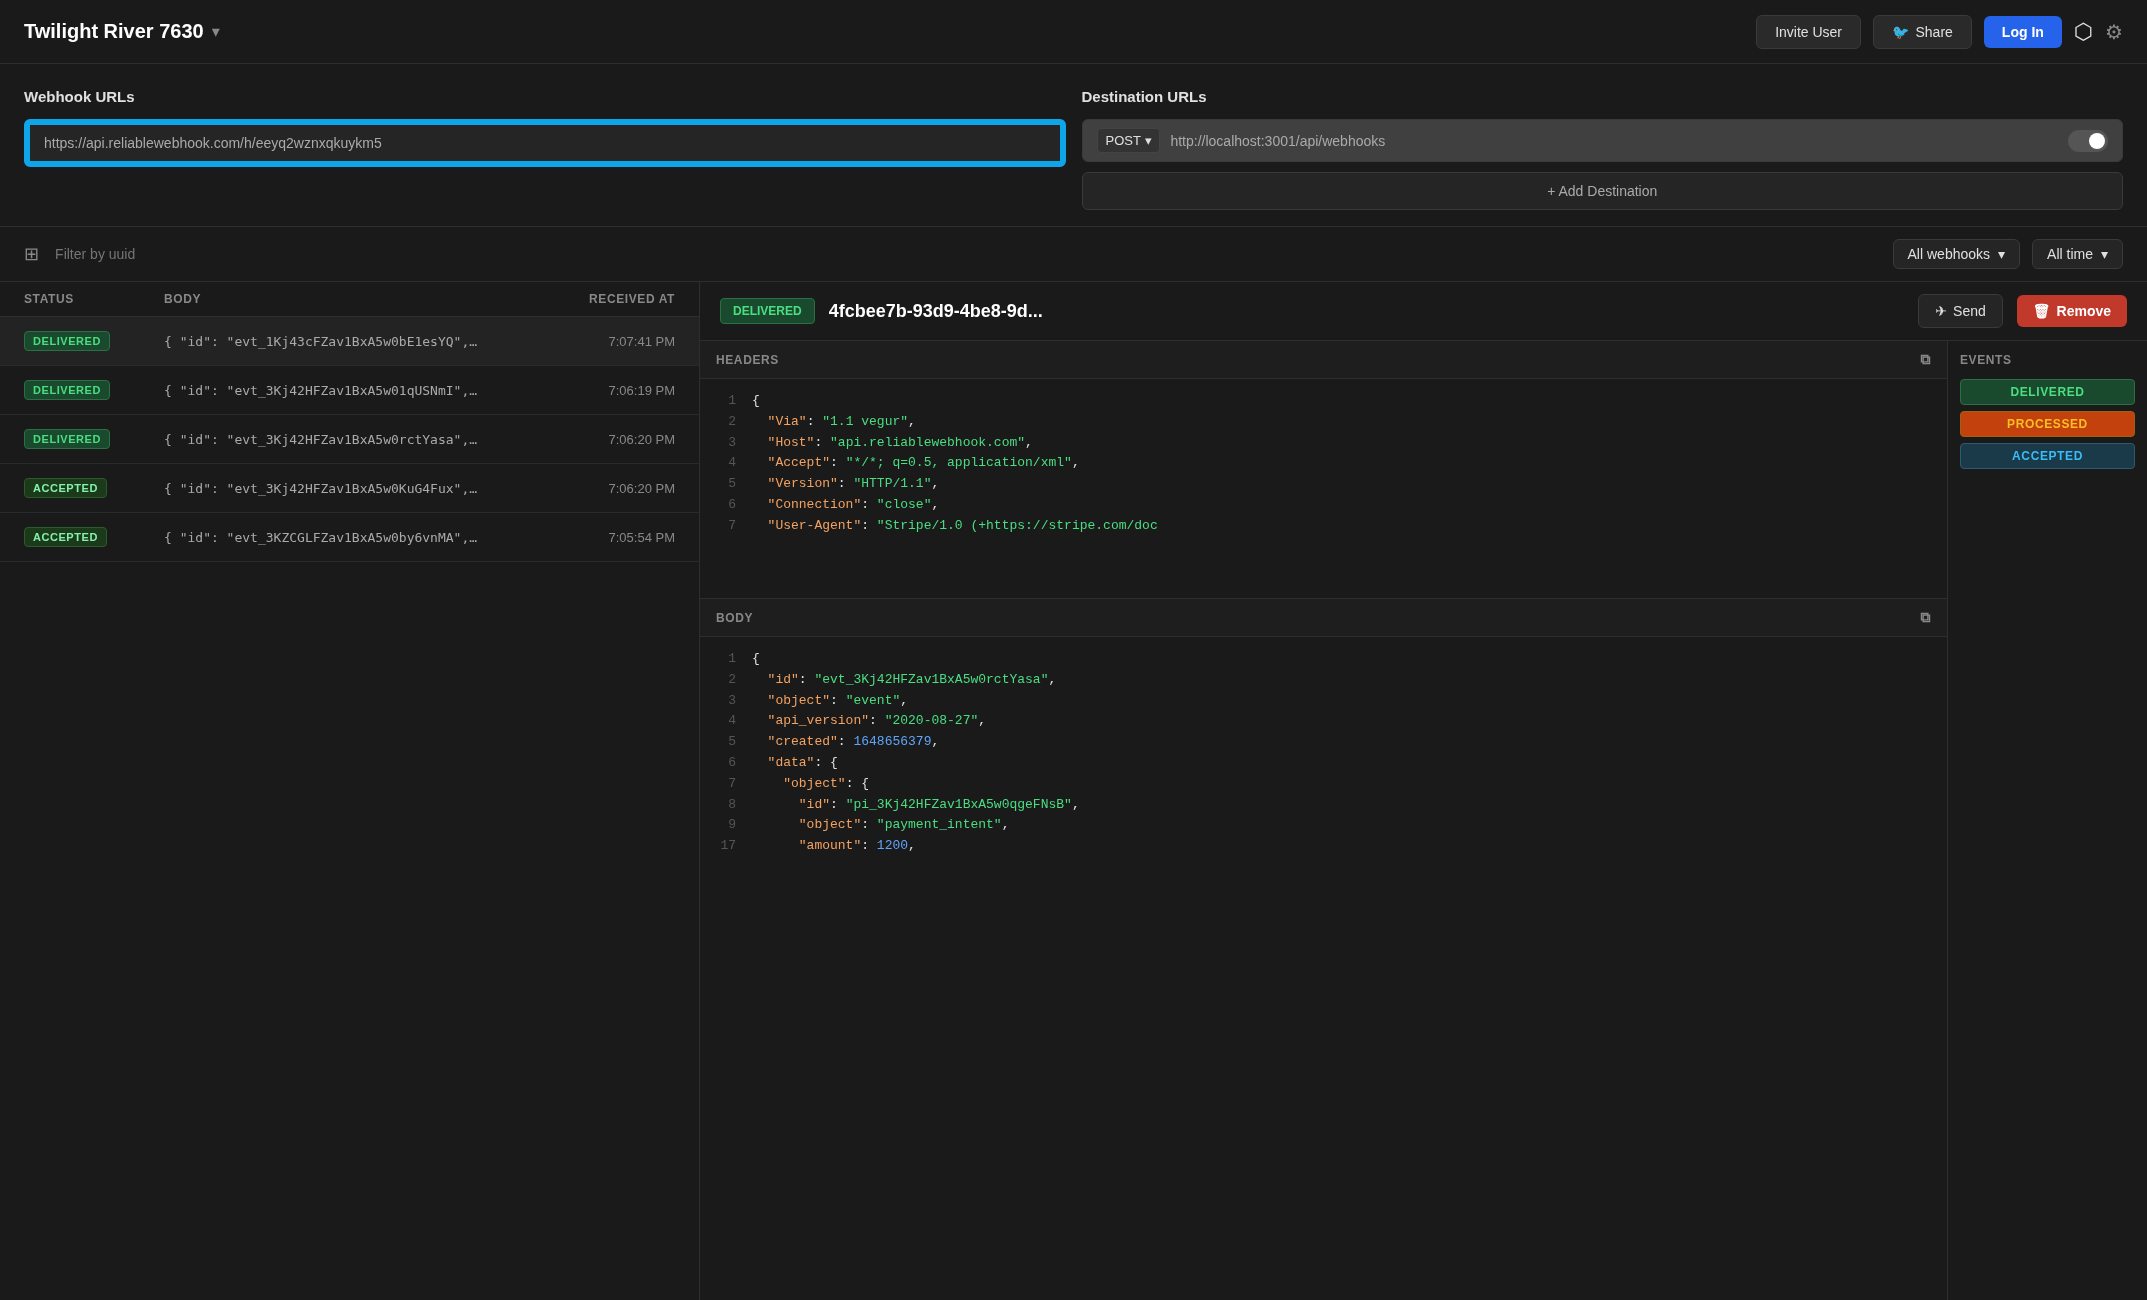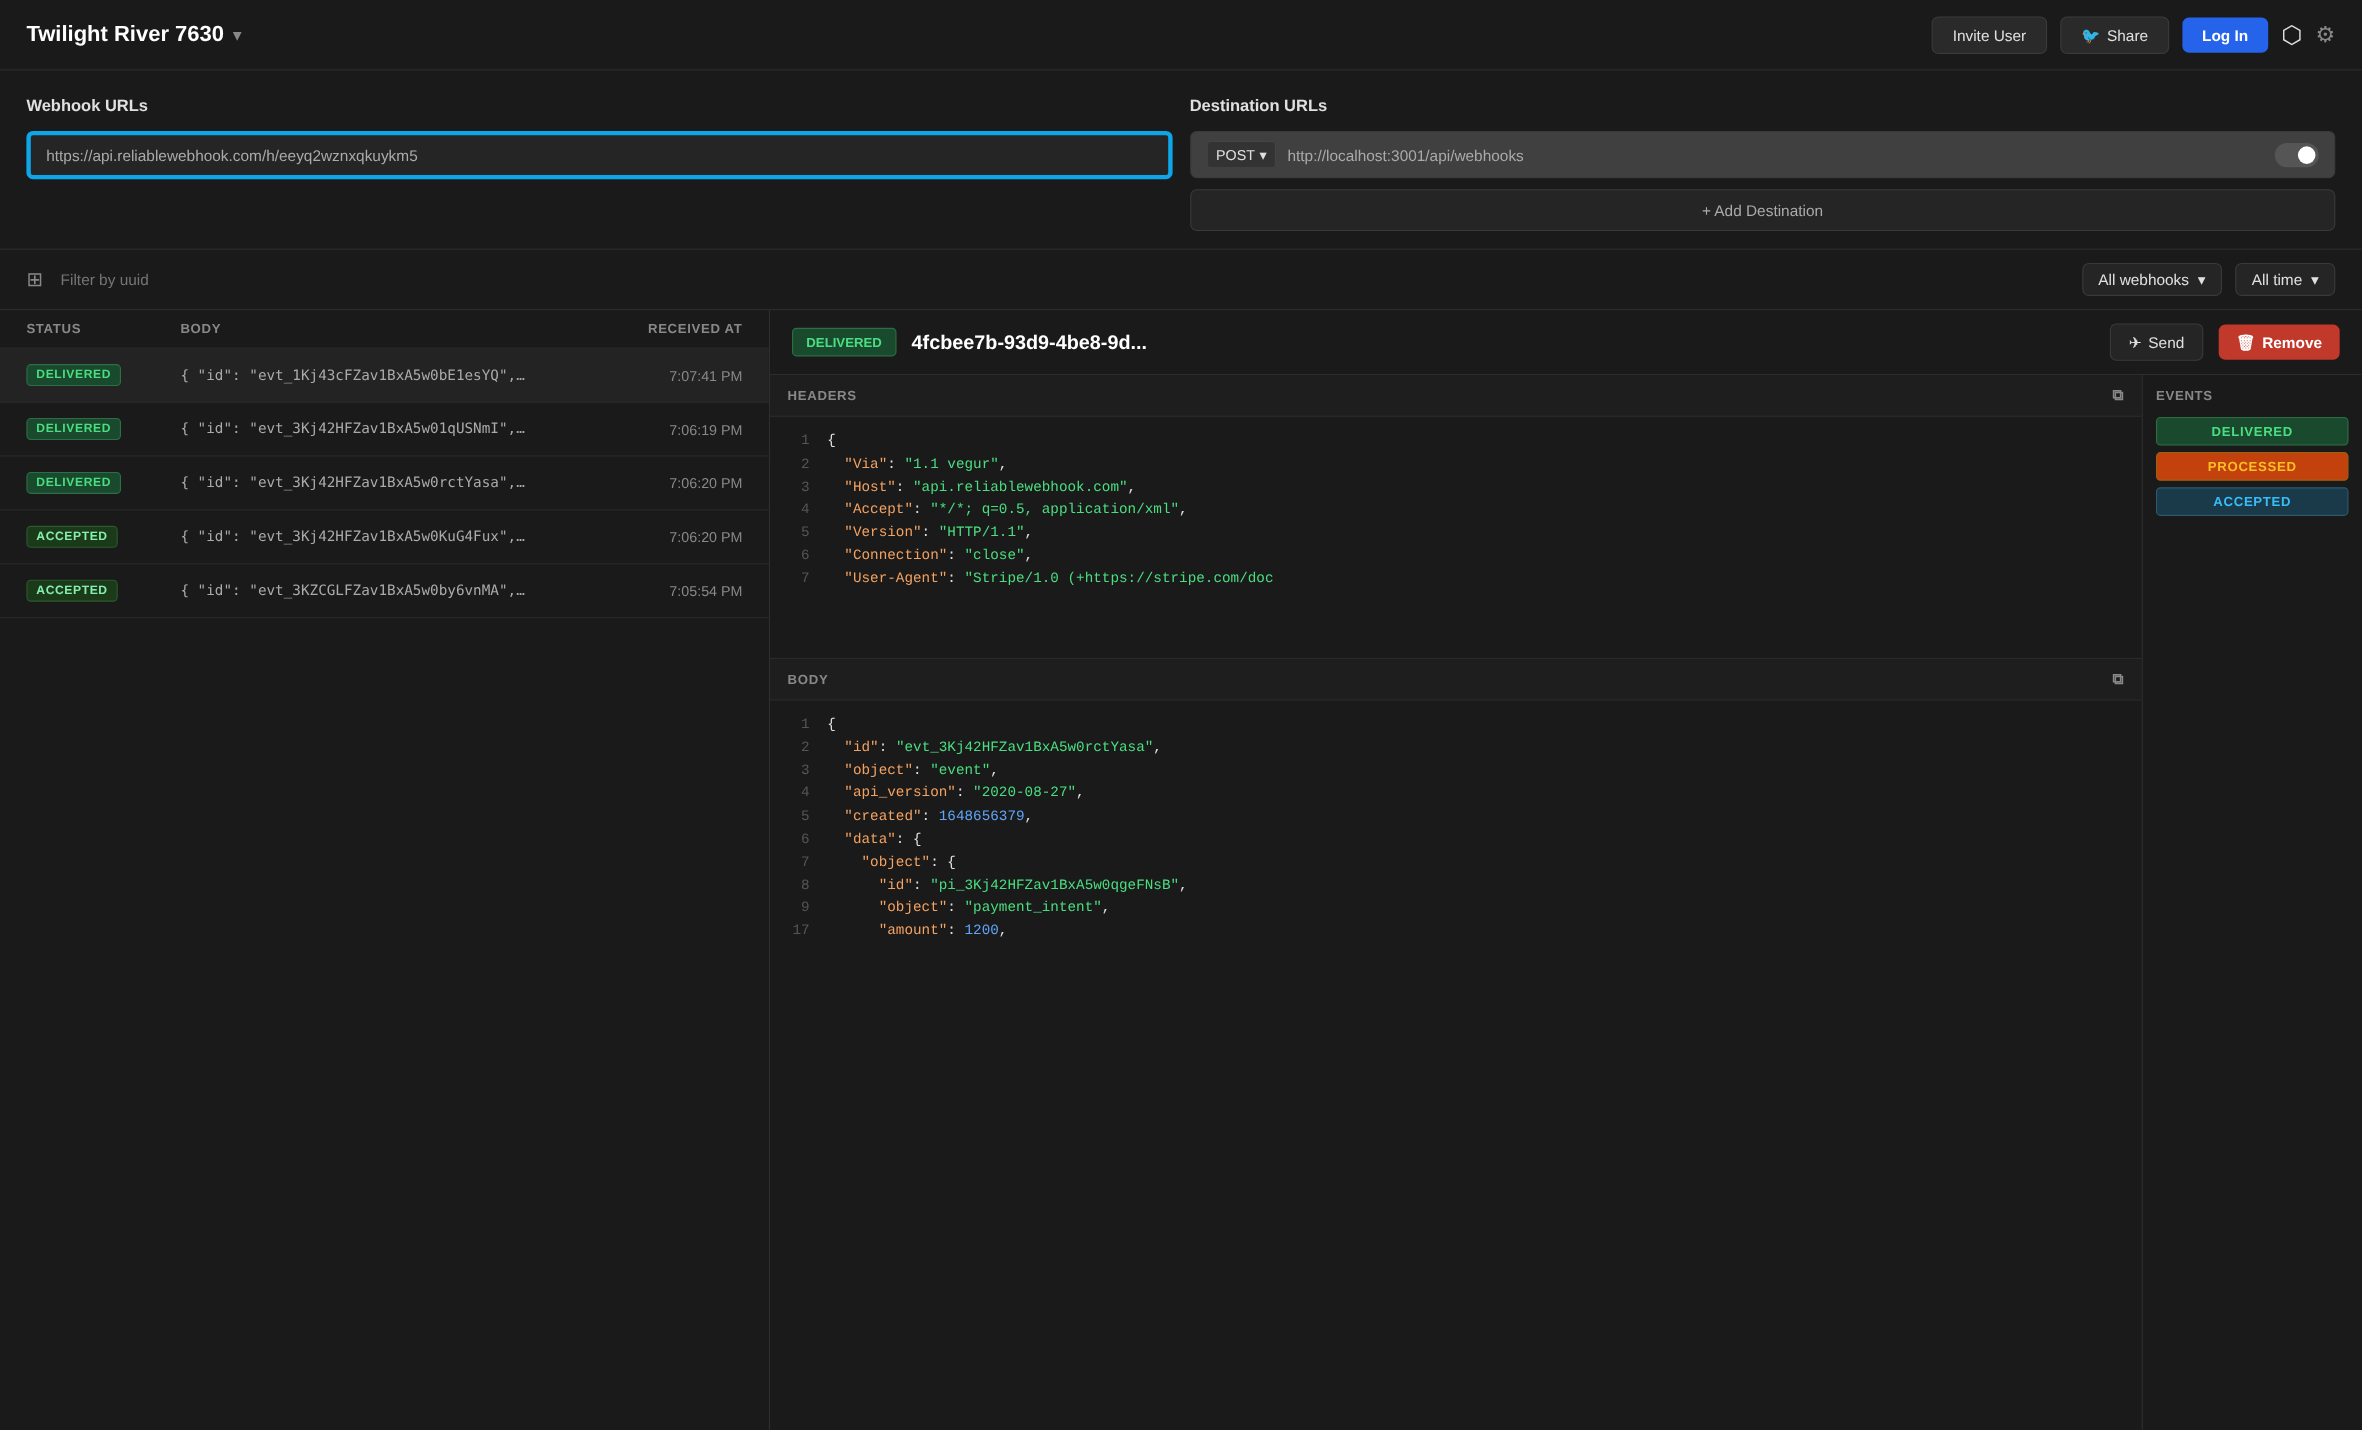--- a/index.html
+++ b/index.html
@@ -98,21 +98,21 @@
     .url-group-title {
       font-size: 15px;
       font-weight: 600;
       color: #e0e0e0;
       margin-bottom: 14px;
     }
     .url-input-row {
       display: flex;
       align-items: center;
       background: #252525;
-      border: 4px solid #0ea5e9;
+      border: 6px solid #0ea5e9;
       border-radius: 6px;
       padding: 10px 14px;
       margin-bottom: 10px;
       color: #aaa;
       font-size: 14px;
     }
     .destination-row {
       display: flex;
       align-items: center;
       background: #404040;

